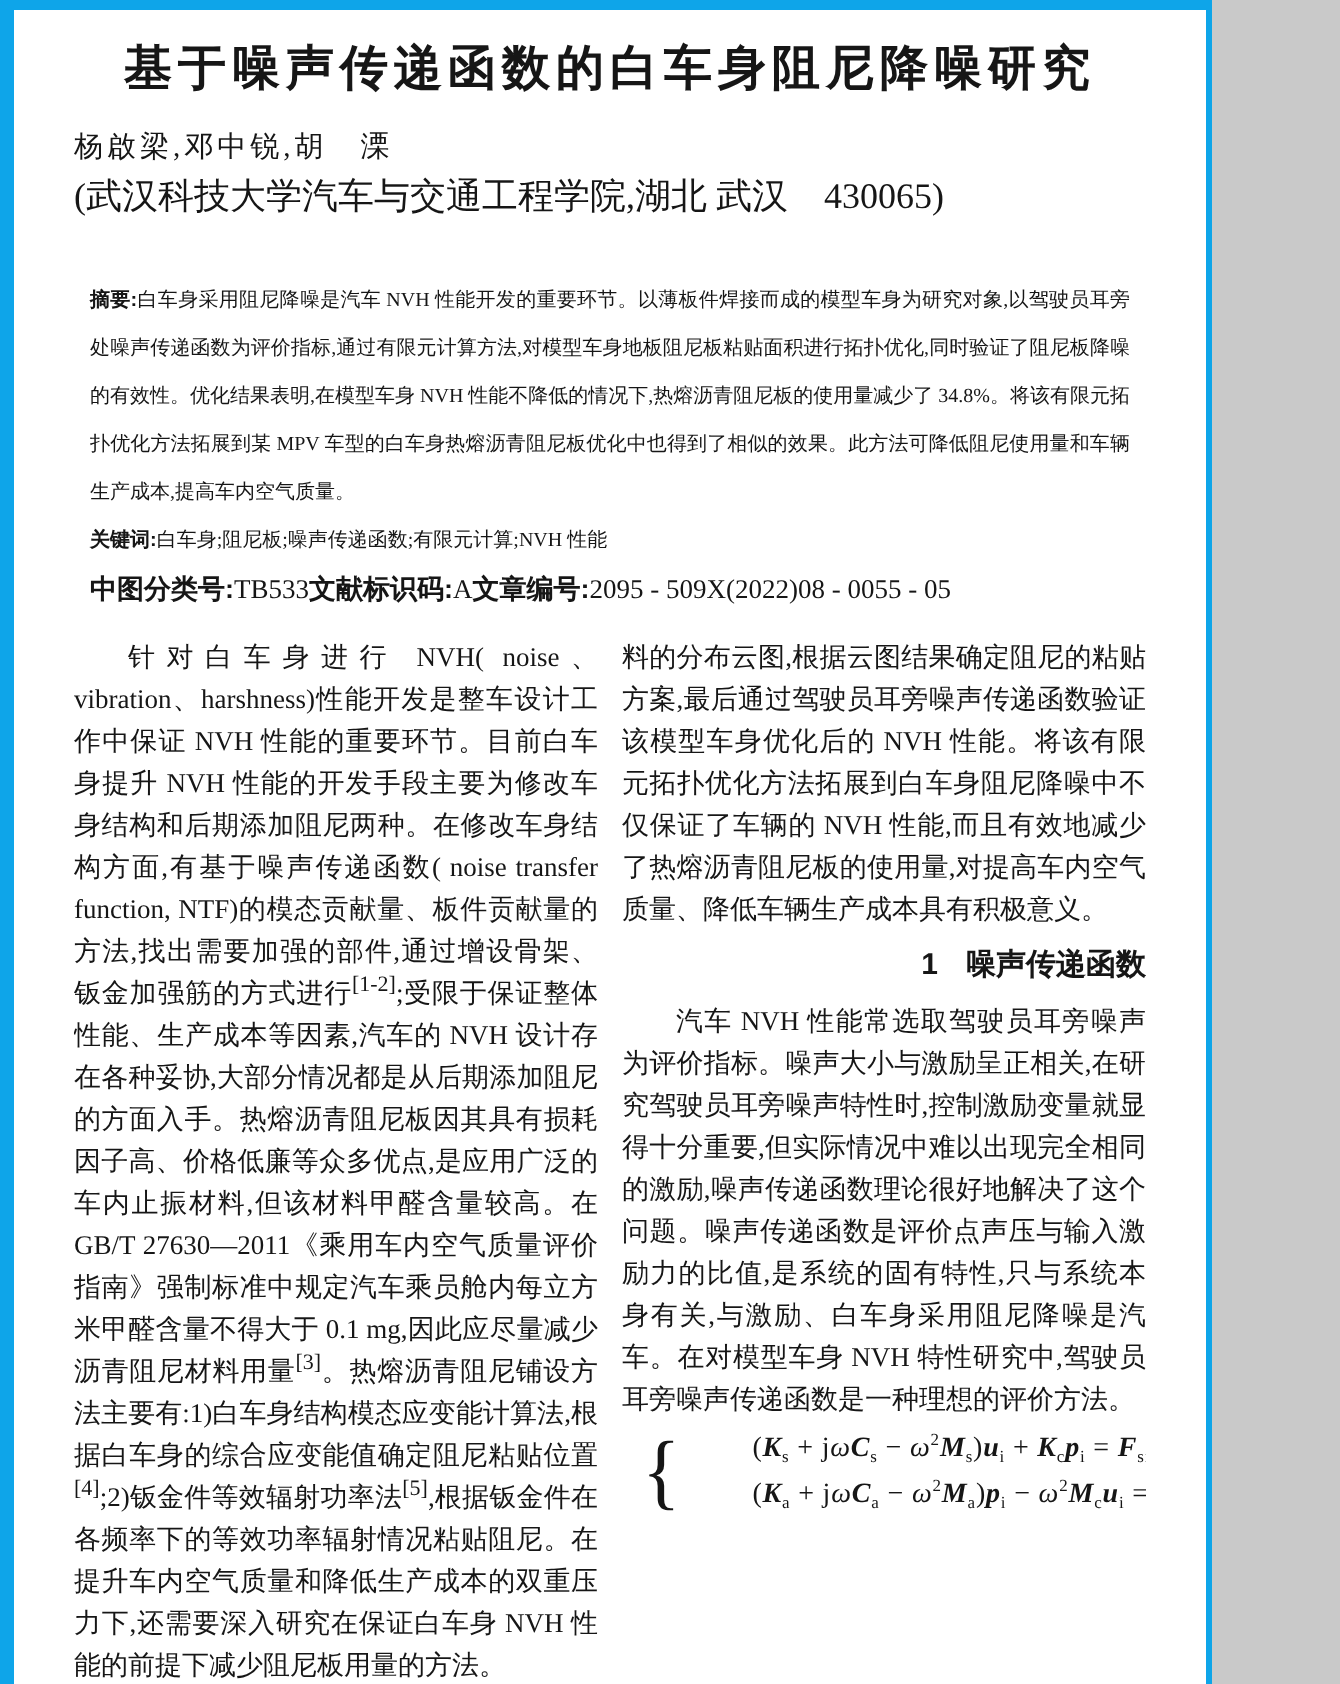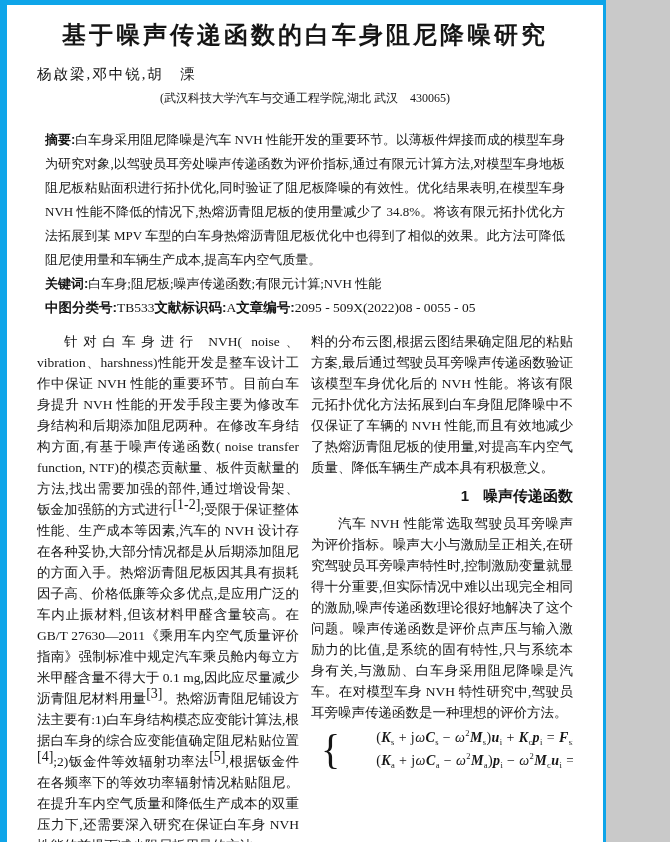--- a/index.html
+++ b/index.html
@@ -28,28 +28,28 @@
     margin:0;
   }
   .authors{
     text-align:left;
     font-size:14.5px;
     letter-spacing:2px;
     margin-top:13px;
     line-height:20px;
   }
   .affiliation{
-    text-align:center;
-    font-size:12px;
+    text-align:left;
+    font-size:18px;
     margin-top:5px;
     line-height:19px;
   }
   .front{
-    margin:20px 8px 0 8px;
-    font-size:13px;
+    margin:31px 8px 0 8px;
+    font-size:10px;
     line-height:24px;
     text-align:justify;
   }
   .lbl{
     font-family:"Liberation Sans","DejaVu Sans",sans-serif;
     font-weight:700;
   }
   .meta-line{
     display:flex;
     justify-content:flex-start;
@@ -67,21 +67,21 @@
     flex:1;
     min-width:0;
     font-size:13.5px;
     line-height:21px;
     text-align:justify;
     overflow:hidden;
   }
   .para{margin:0;}
   .para.indent{text-indent:2em;}
   .sg-t{}
-  .sg-r{font-size:14px;vertical-align:super;line-height:0;}
+  .sg-r{font-size:11px;vertical-align:super;line-height:0;}
   .sec-heading{
     font-family:"Liberation Sans","DejaVu Sans",sans-serif;
     font-weight:700;
     font-size:15px;
     line-height:20px;
     margin:8px 0 7px 13px;
     text-align:right;
   }
   .sec-num{margin-right:14px;}
   

